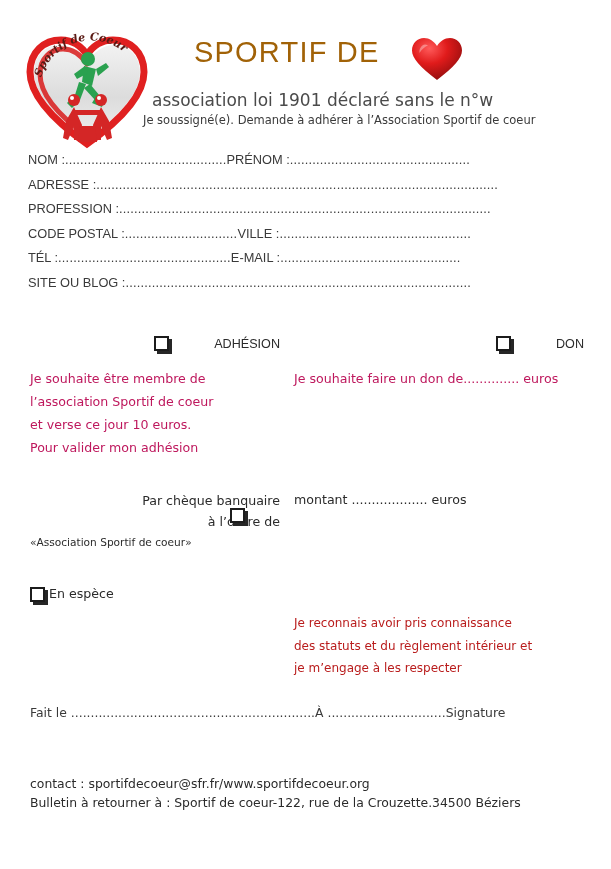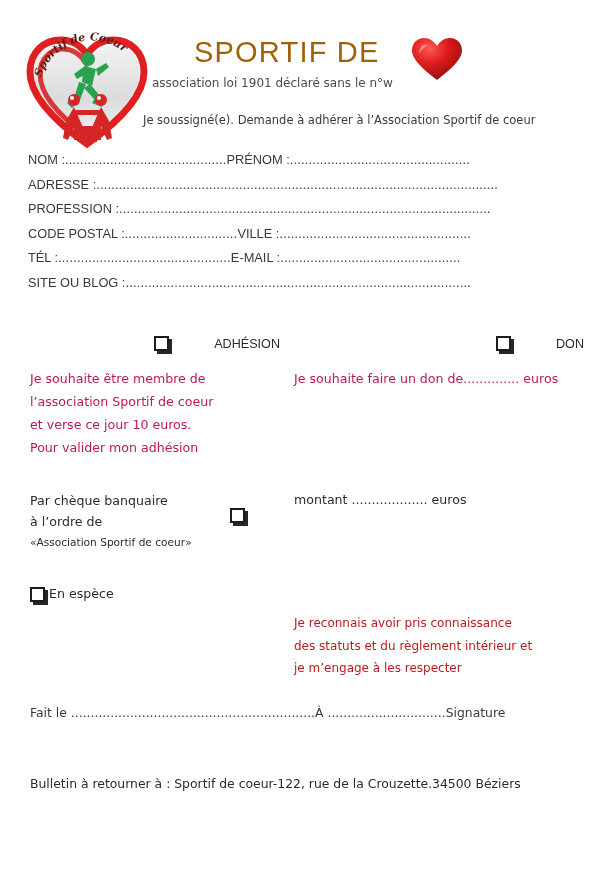--- a/index.html
+++ b/index.html
@@ -45,22 +45,22 @@
   .title-heart {
     position: absolute;
     left: 410px;
     top: 36px;
     width: 54px;
     height: 46px;
   }
   .subtitle1 {
     position: absolute;
     left: 152px;
-    top: 76px;
-    font-size: 12px;
+    top: 90px;
+    font-size: 17px;
     color: #4a4a4a;
     white-space: nowrap;
   }
   .subtitle2 {
     position: absolute;
     left: 143px;
     top: 113px;
     font-size: 11.5px;
     color: #3a3a3a;
     white-space: nowrap;
@@ -123,21 +123,21 @@
   
   .pay {
     position: absolute;
     left: 30px;
     top: 490px;
     width: 250px;
     font-size: 12.6px;
     color: #2b2b2b;
   }
   .pay-row { position: relative; }
-  .pay-row .txt { line-height: 21px; }
+  .pay-row .txt { line-height: 21px; text-align: right; }
   .pay-row .small {
     font-size: 10.6px;
     line-height: 20px;
     color: #2b2b2b;
   }
   .pay-row .chk-pos {
     position: absolute;
     right: 35px;
   }
   .pay-espece {
@@ -317,14 +317,15 @@
   <div>Je reconnais avoir pris connaissance</div>
   <div>des statuts et du règlement intérieur et</div>
   <div>je m’engage à les respecter</div>
 </div>
 
 <div class="signature">
   <span>Fait le </span><span>..............................................................</span><span>À </span><span>..............................</span><span>Signature</span>
 </div>
 
 <div class="footer">
+  <div>contact : sportifdecoeur@sfr.fr/www.sportifdecoeur.org</div>
   <div>Bulletin à retourner à : Sportif de coeur-122, rue de la Crouzette.34500 Béziers</div>
 </div>
 
 </body></html>

